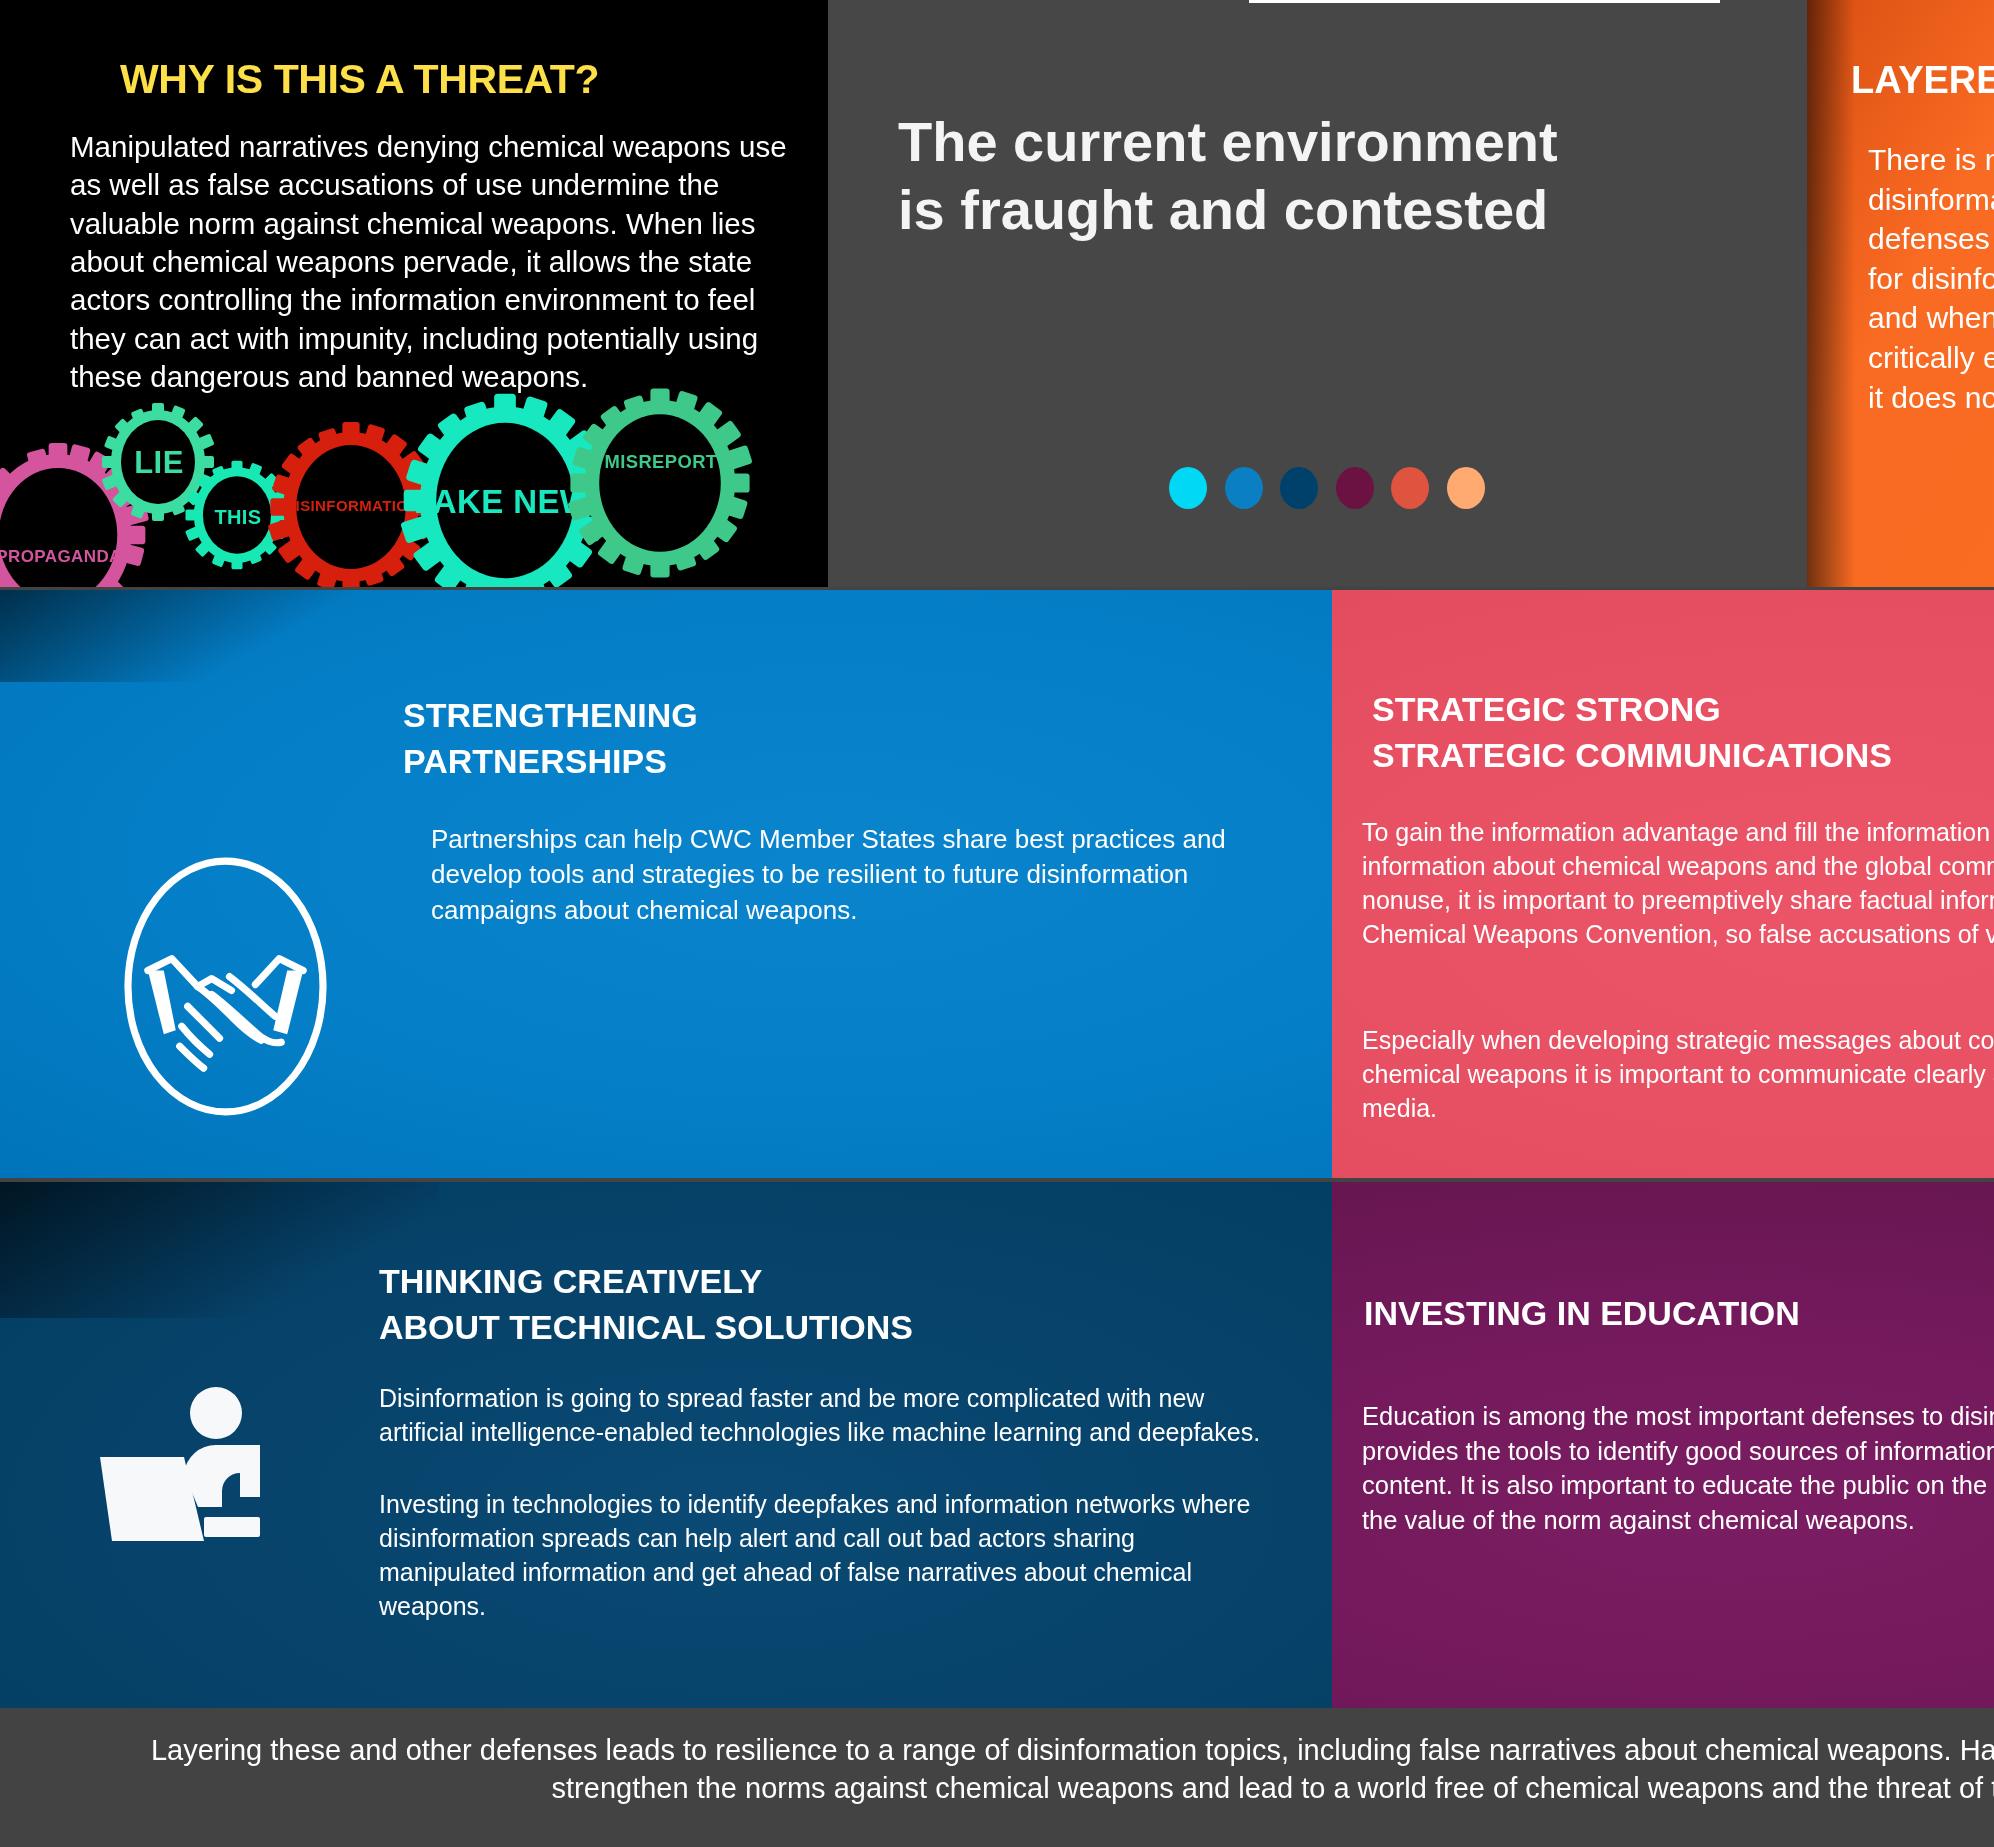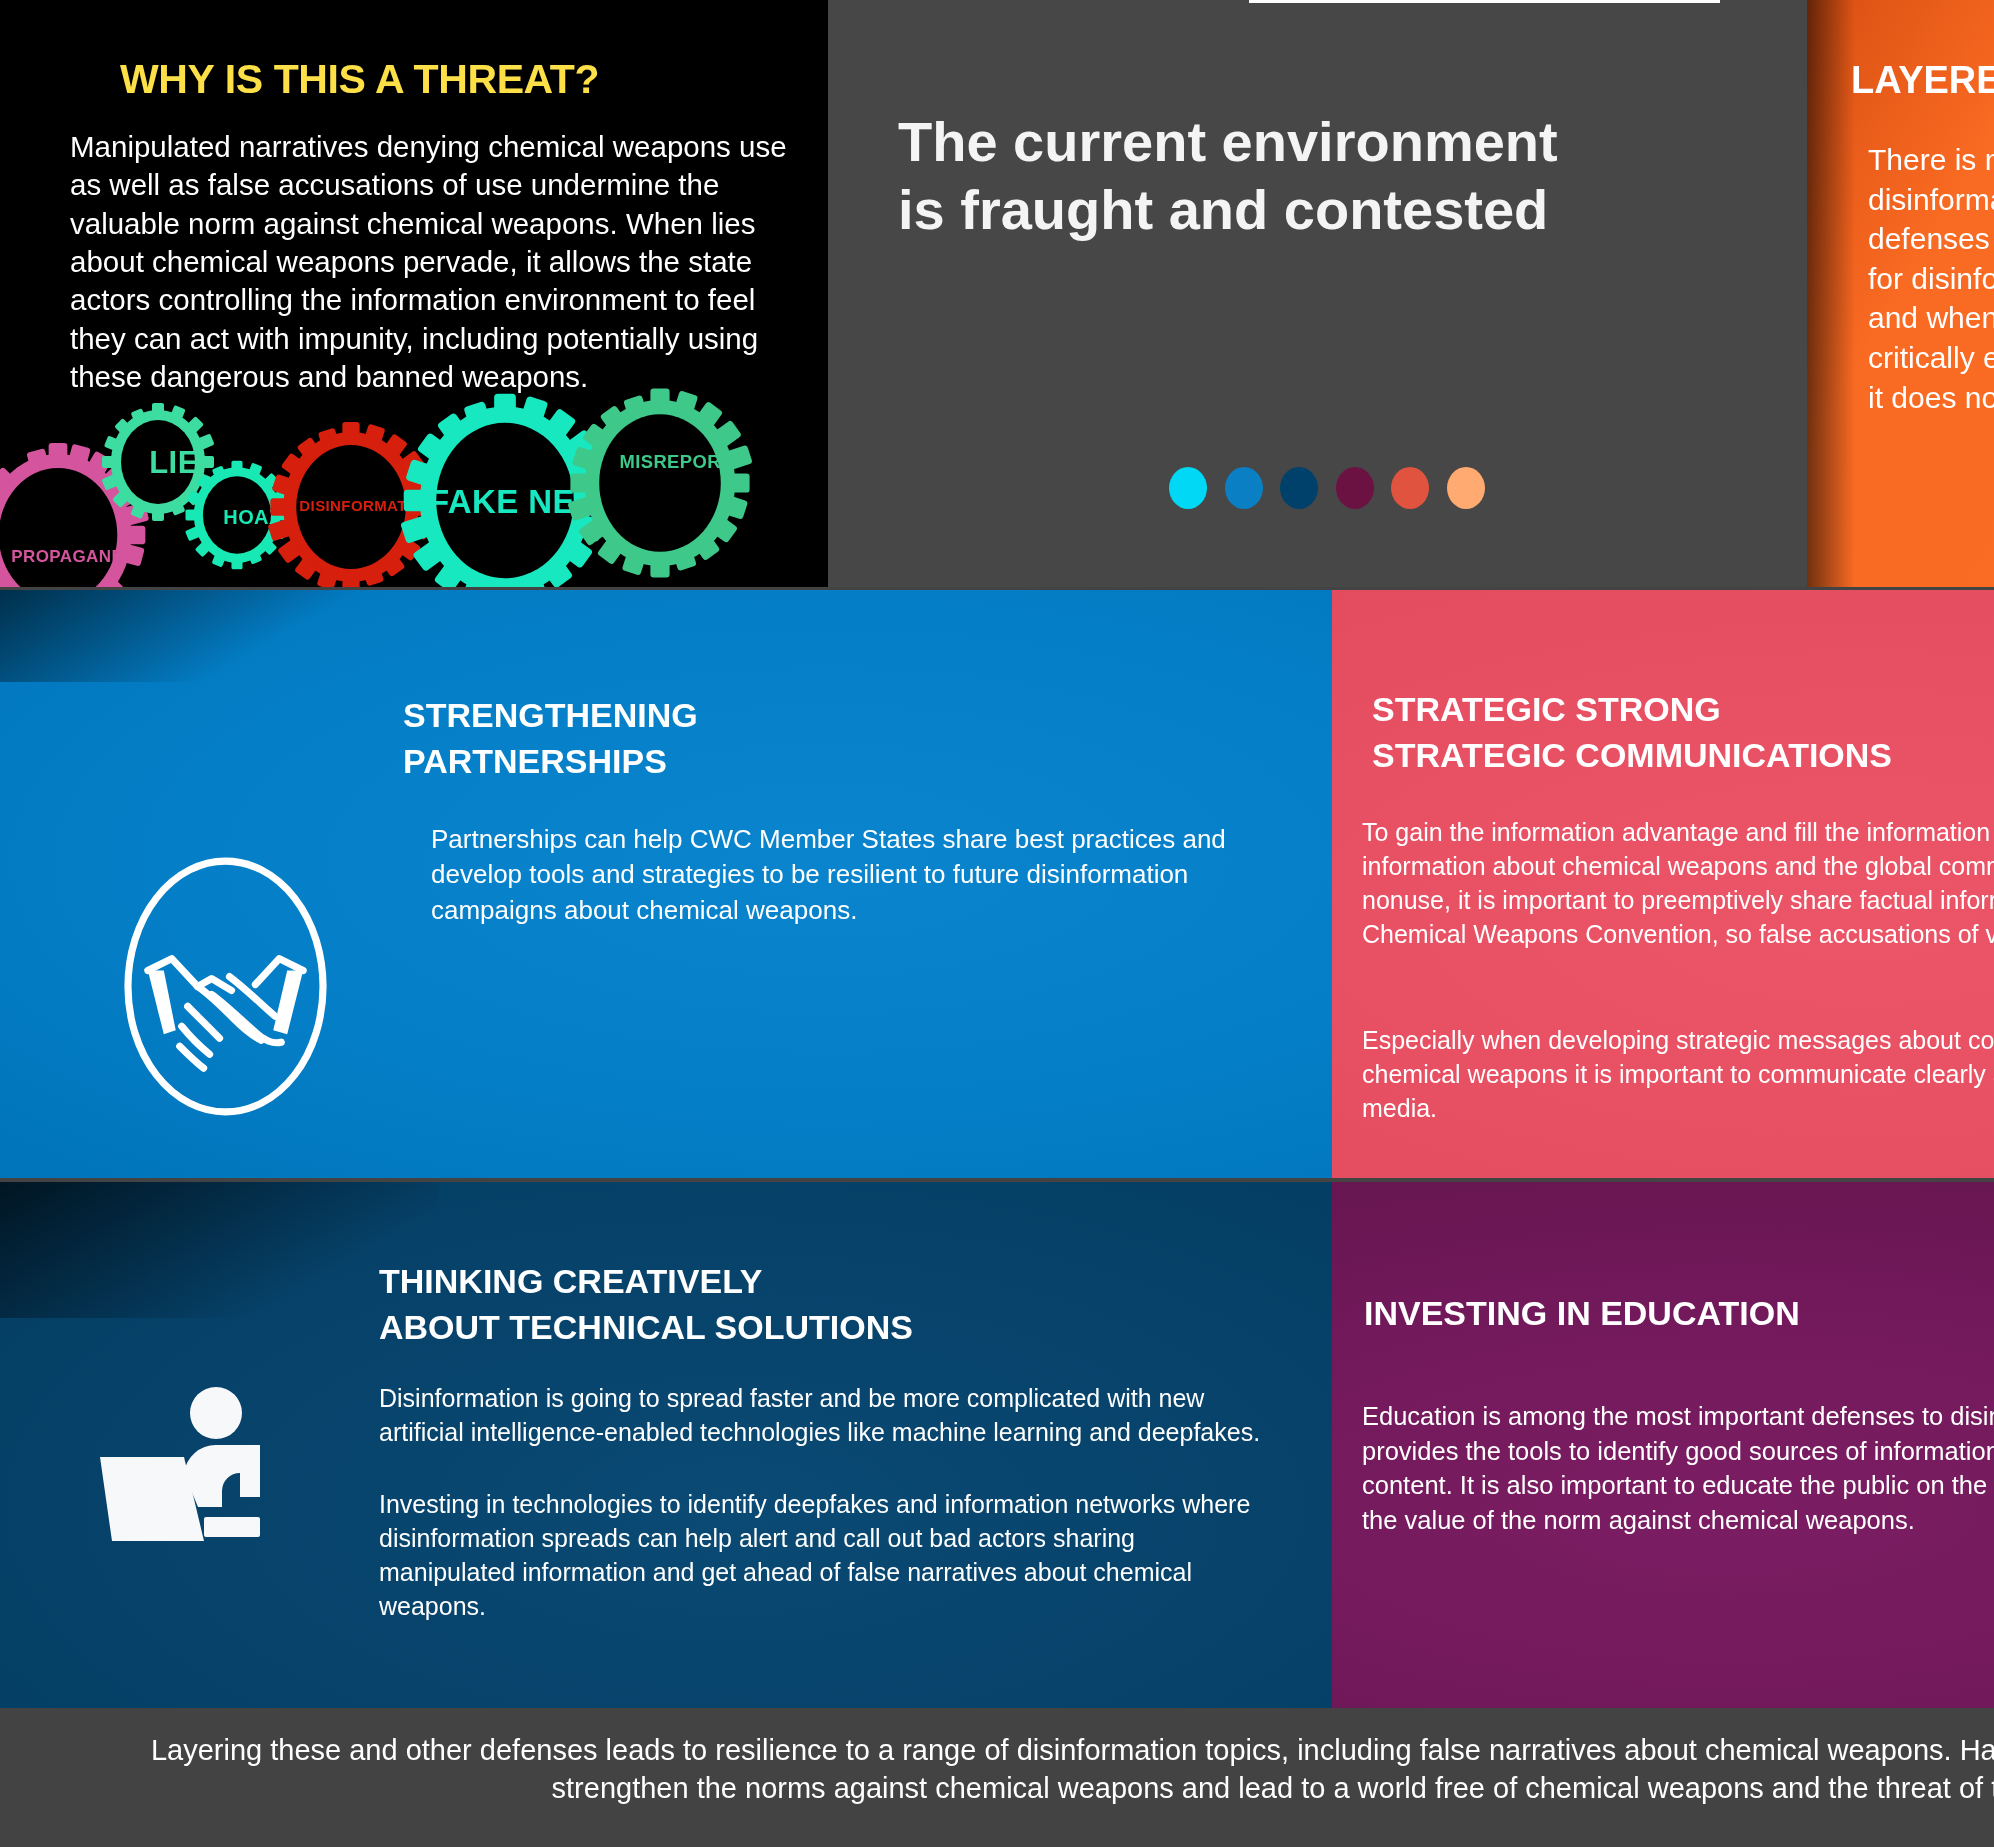--- a/index.html
+++ b/index.html
@@ -20,21 +20,21 @@
     font-size:41px; font-weight:bold; color:#fde047; letter-spacing:-0.4px;
   }
   .threat-body {
     position:absolute; left:70px; top:128px; width:730px;
     font-size:29.5px; line-height:1.30; color:#ffffff;
   }
   .gear-row { position:absolute; left:-24px; top:403px; width:854px; height:188px; }
   .gear { position:absolute; }
   .gear svg { display:block; overflow:visible; }
   .gear-label {
-    position:absolute; left:16px; width:100%; text-align:center;
+    position:absolute; left:1px; width:100%; text-align:center;
     font-weight:bold; letter-spacing:0.4px; white-space:nowrap;
   }
 
   .p-hero {
     position:absolute; left:828px; top:0; width:979px; height:587px;
     background:#474747; overflow:hidden;
   }
   .hero-accent-top { position:absolute; left:421px; top:0; width:471px; height:3.2px; background:#ffffff; }
   .hero-title {
     position:absolute; left:70px; top:108px; width:858px;
@@ -232,21 +232,21 @@
                 </g>
               <g transform="rotate(67 50 55)">
                   <rect x="44" y="-4" width="12" height="14" rx="2"></rect>
                   <rect x="44" y="100" width="12" height="14" rx="2"></rect>
                   <rect x="-6" y="49" width="14" height="12" rx="2"></rect>
                   <rect x="92" y="49" width="14" height="12" rx="2"></rect>
                 </g>
             </g>
             <ellipse cx="50" cy="55" rx="37" ry="42" fill="#000000"></ellipse>
           </svg>
-          <span class="gear-label" style="top:43px; font-size:20px; color:#18e8b4;">HOAX</span>
+          <span class="gear-label" style="top:43px; font-size:20px; color:#18e8b4;">THIS</span>
         </div>
 
         <div class="gear" style="left:303px; top:24px; width:144px; height:160px;">
           <svg width="144" height="160" viewBox="0 0 100 110" aria-hidden="true">
             <g fill="#d61f0c">
               <ellipse cx="50" cy="55" rx="47" ry="52"></ellipse>
               <rect x="44" y="-4" width="12" height="14" rx="2"></rect>
                 <rect x="44" y="100" width="12" height="14" rx="2"></rect>
               <rect x="-6" y="49" width="14" height="12" rx="2"></rect>
                 <rect x="92" y="49" width="14" height="12" rx="2"></rect>

